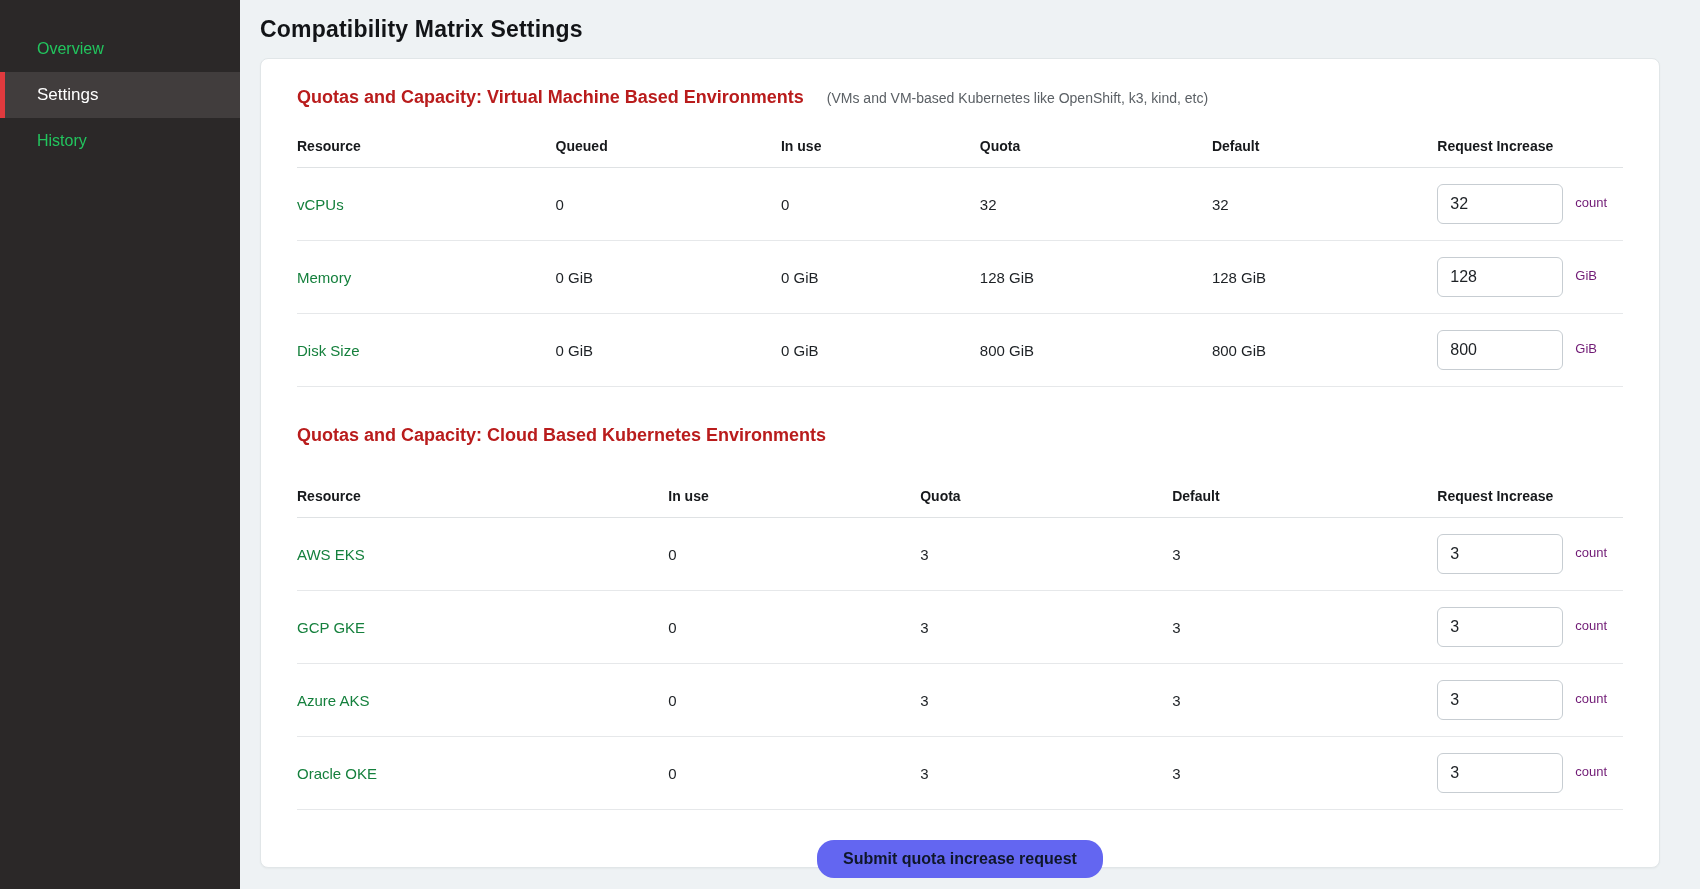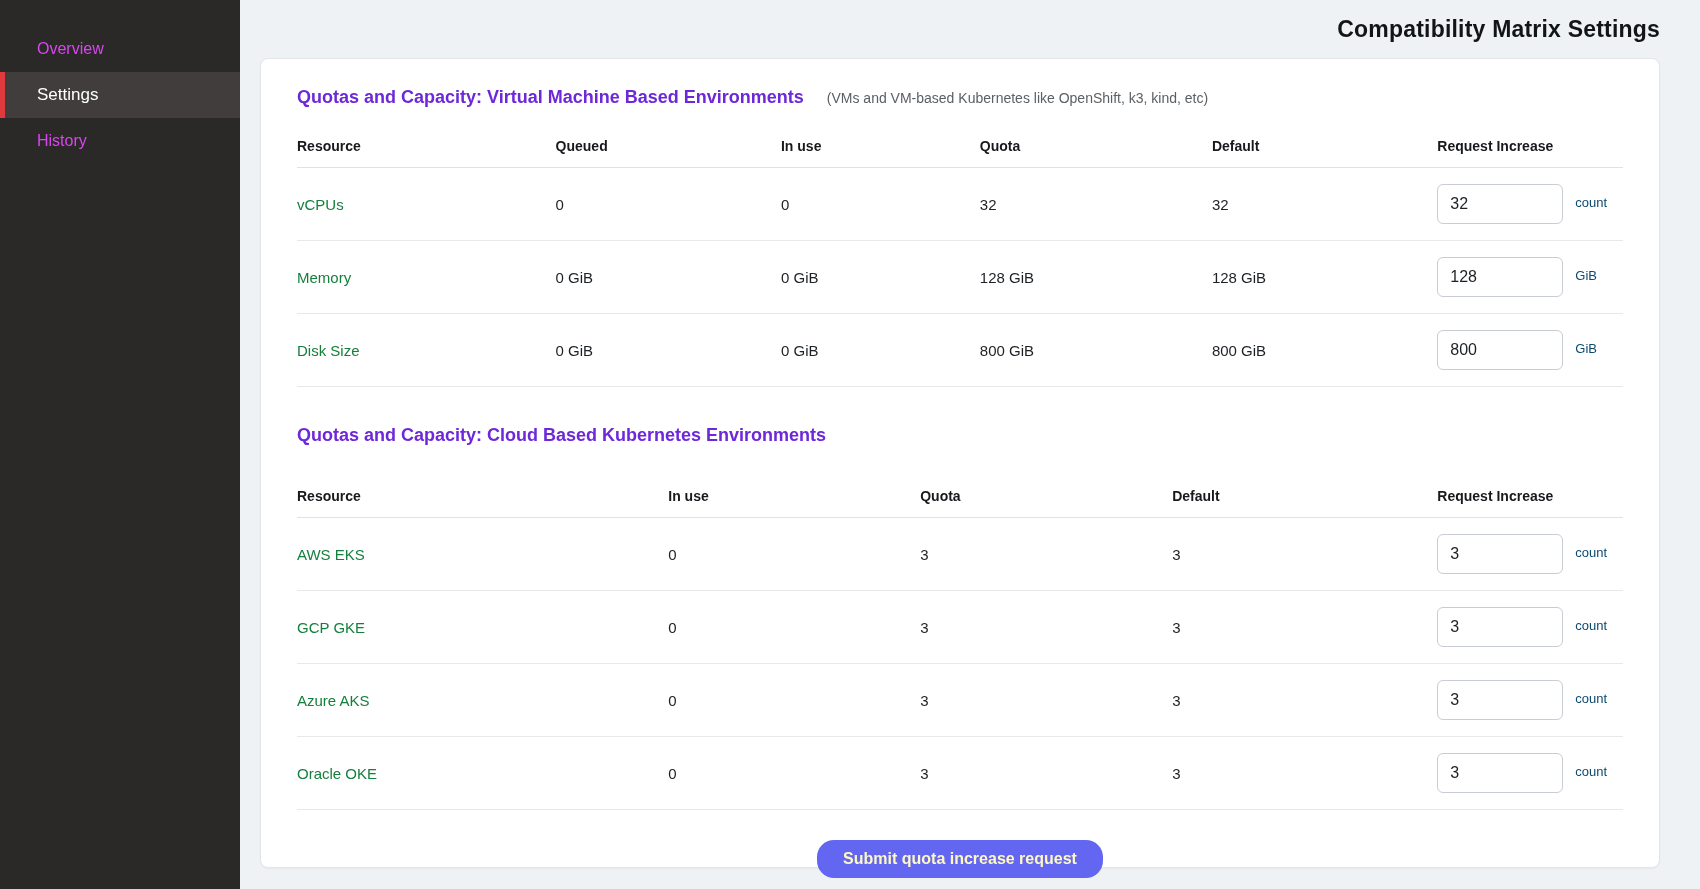--- a/index.html
+++ b/index.html
@@ -18,21 +18,21 @@
     height: 100%;
     background: #2b2828;
     padding-top: 26px;
   }
   .nav-item {
     height: 46px;
     display: flex;
     align-items: center;
     padding-left: 32px;
     font-size: 16px;
-    color: #d946ef;
+    color: #22c55e;
     cursor: pointer;
     border-left: 5px solid transparent;
   }
   .nav-item.active {
     background: #413d3d;
     color: #ffffff;
     font-size: 17px;
     border-left: 5px solid #e03a3e;
   }
 
@@ -41,41 +41,40 @@
     flex: 1;
     height: 100%;
     padding: 16px 40px 18px 20px;
   }
   .page-title {
     font-size: 23px;
     font-weight: 700;
     color: #121417;
     margin-bottom: 15px;
     letter-spacing: 0.2px;
-    text-align: right;
   }
   .card {
     background: #ffffff;
     border: 1px solid #e1e6e8;
     border-radius: 8px;
     box-shadow: 0 1px 2px rgba(0,0,0,0.04);
     padding: 28px 36px 22px 36px;
     height: 810px;
   }
 
   .section-heading {
     display: flex;
     align-items: baseline;
     gap: 10px;
     margin-bottom: 16px;
   }
   .section-title {
     font-size: 18px;
     font-weight: 700;
-    color: #6d28d9;
+    color: #b91c1c;
   }
   .section-subtitle {
     font-size: 14px;
     color: #5b6065;
     font-weight: 400;
     margin-left: 13px;
   }
   .section-heading.second { margin-top: 38px; margin-bottom: 28px; }
 
   
@@ -109,33 +108,33 @@
     padding: 0 12px;
     font-size: 16px;
     font-family: "Liberation Sans", sans-serif;
     color: #1d2125;
     background: #ffffff;
     outline: none;
   }
   .unit {
     margin-left: 12px;
     font-size: 13px;
-    color: #0c4a6e;
+    color: #701a75;
     transform: translateY(-2px);
   }
 
   
   .submit-wrap {
     display: flex;
     justify-content: center;
     margin-top: 30px;
   }
   .submit-btn {
     background: #6366f1;
-    color: #fef9c3;
+    color: #0f172a;
     border: none;
     border-radius: 17px;
     font-family: "Liberation Sans", sans-serif;
     font-size: 16px;
     font-weight: 700;
     padding: 10px 26px;
     cursor: pointer;
   }
 </style>
 </head>

